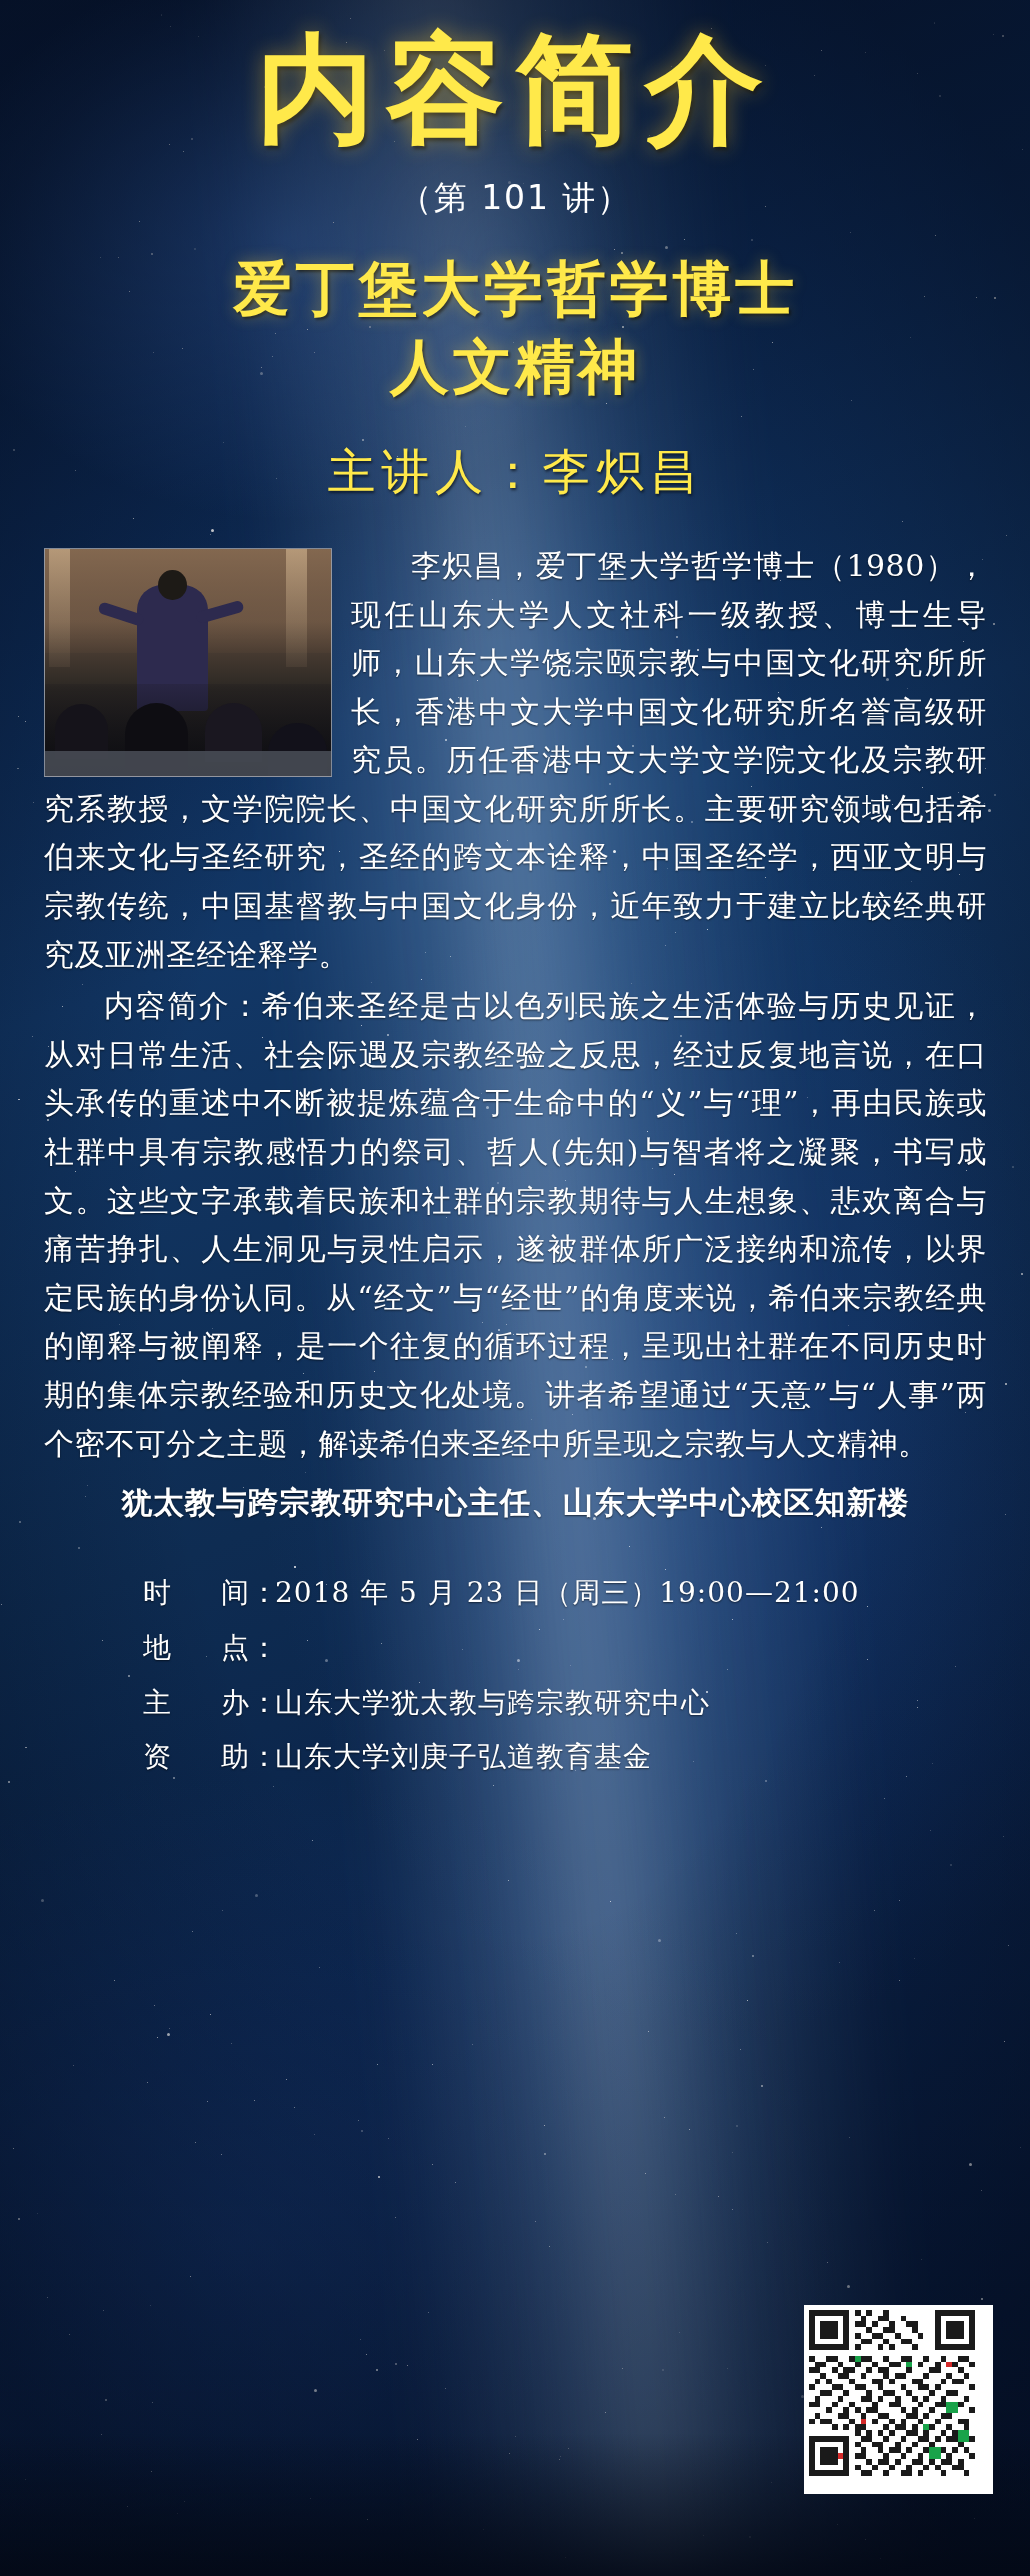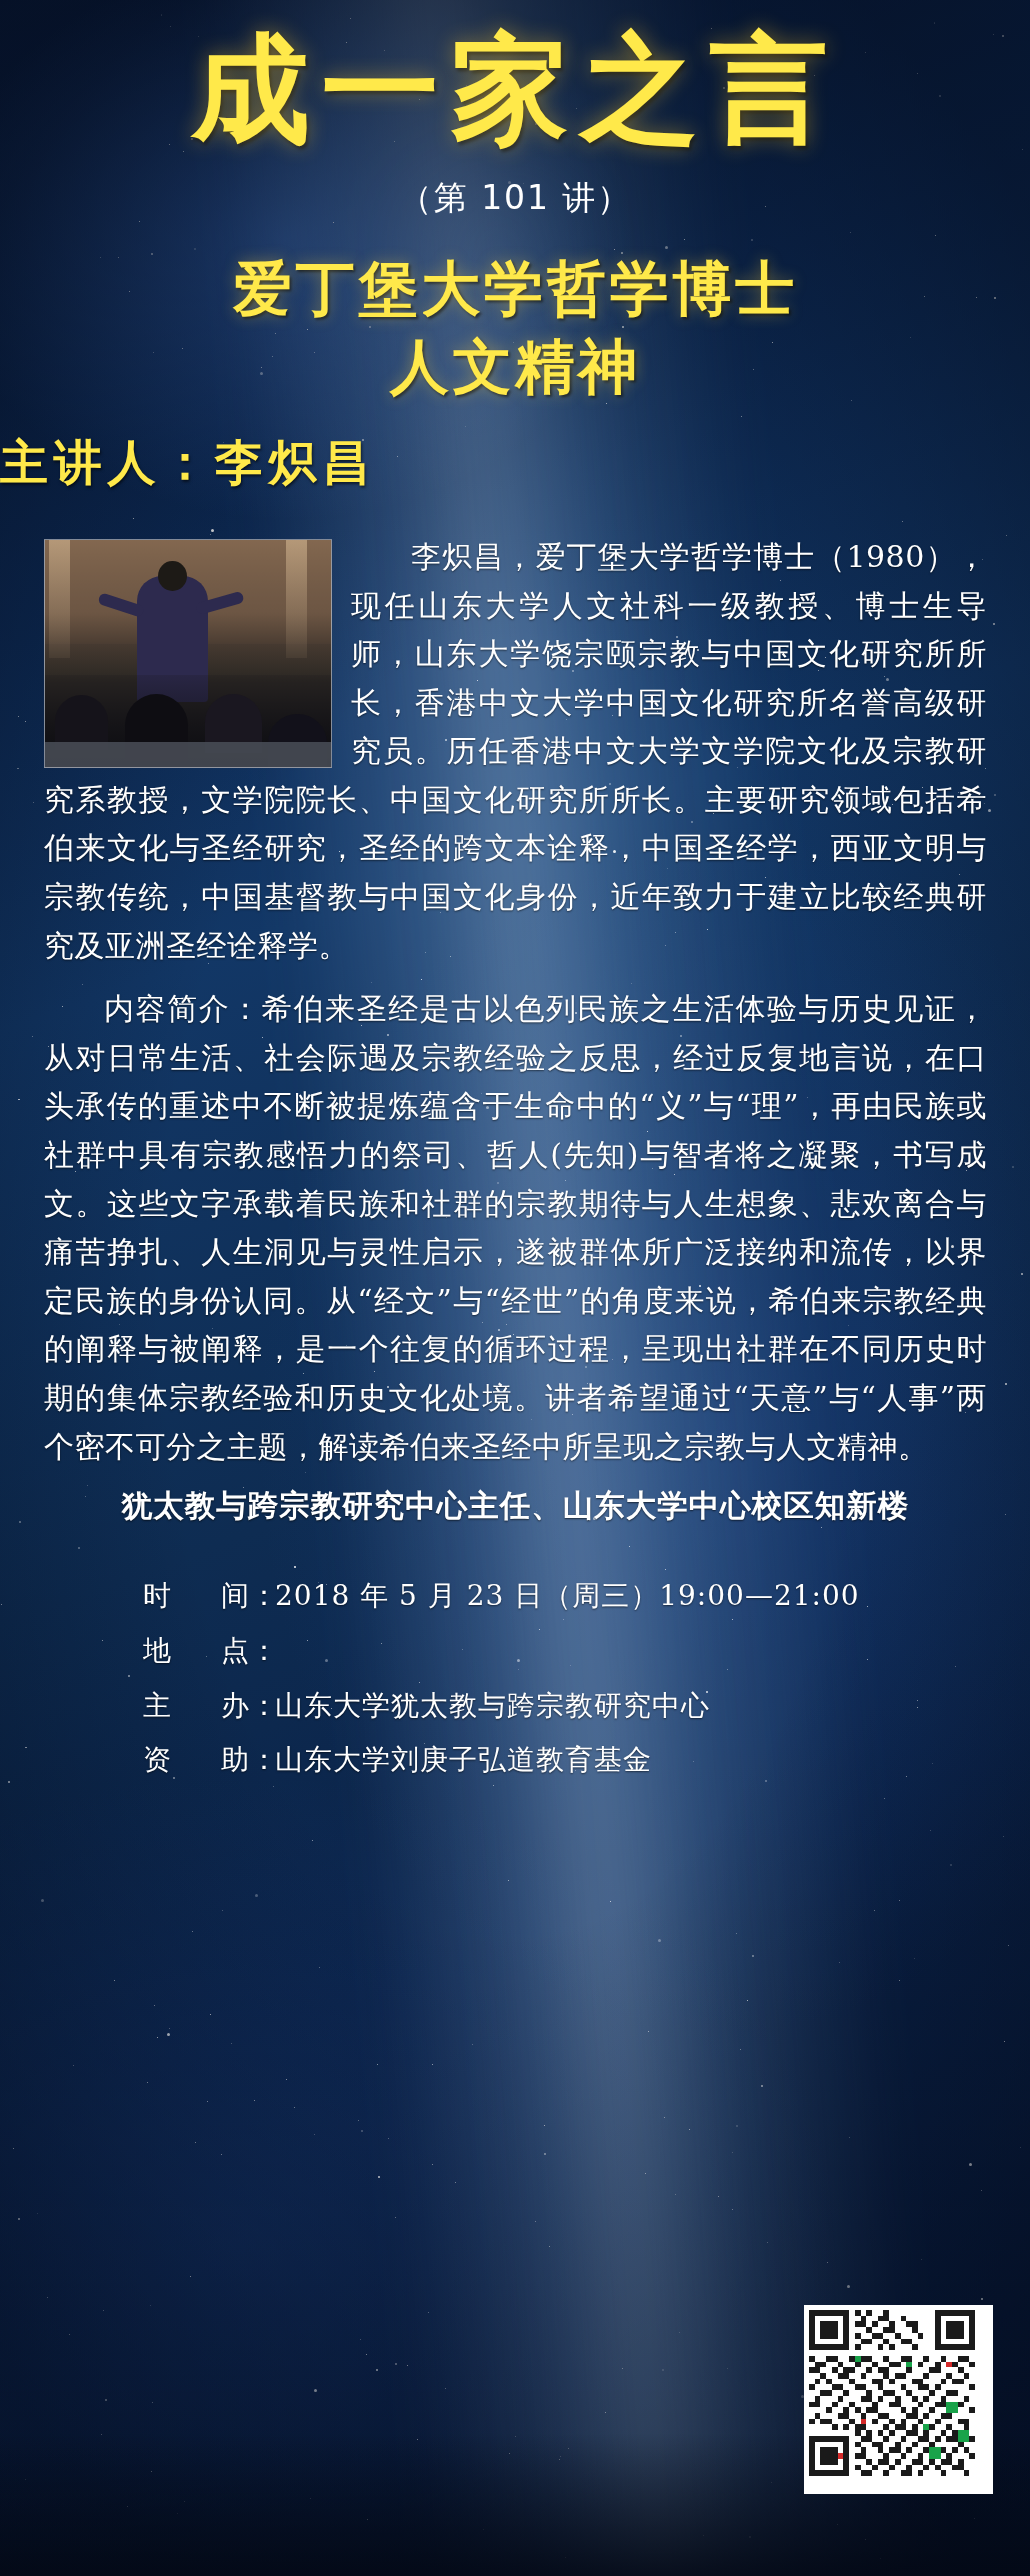--- a/index.html
+++ b/index.html
@@ -79,25 +79,25 @@
     color:#ffe94a;
     font-size:59px;
     line-height:1.32;
     font-weight:bold;
     letter-spacing:3.8px;
     text-shadow:0 0 15.3px rgba(255,210,60,.4), 1.9px 1.9px 2.9px rgba(0,0,0,.6);
     font-family:"DejaVu Serif", serif;
     padding:0 38px;
   }
   .speaker{
-    text-align:left;
-    margin-top:25px;
+    text-align:center;
+    margin-top:34px;
     color:#ffe94a;
     font-size:48px;
-    font-weight:bold;
+    font-weight:normal;
     letter-spacing:5.7px;
     text-shadow:1px 1.9px 2.9px rgba(0,0,0,.6);
     font-family:"DejaVu Serif", serif;
   }
 
   .bio-wrap{
     margin-top:38px;
     padding:0 44px 0 44px;
     color:#ffffff;
   }
@@ -141,21 +141,21 @@
   .bio-text, .abstract-text{
     font-size:30px;
     line-height:1.62;
     text-align:justify;
     letter-spacing:0.5px;
     color:#ffffff;
     text-shadow:0 1px 1.9px rgba(0,0,0,.55);
     font-family:"DejaVu Serif", serif;
   }
   .indent{text-indent:2em;}
-  .abstract-wrap{padding:0 44px;margin-top:15px;}
+  .abstract-wrap{padding:0 44px;margin-top:3px;}
   .clear{clear:both;height:0;}
 
   .host{
     text-align:center;
     margin-top:63px;
     color:#ffe94a;
     font-size:45px;
     font-weight:bold;
     letter-spacing:4.8px;
     text-shadow:1px 1.9px 2.9px rgba(0,0,0,.6);
@@ -626,21 +626,21 @@
       <i style="left:719px;top:807px;width:2.4px;height:2.4px;opacity:0.42"></i>
       <i style="left:377px;top:656px;width:1.4px;height:1.4px;opacity:0.84"></i>
       <i style="left:587px;top:1383px;width:1.4px;height:1.4px;opacity:0.61"></i>
       <i style="left:210px;top:534px;width:1.4px;height:1.4px;opacity:0.52"></i>
     </div>
   <div class="vig"></div>
 
   <div class="content">
 
 
-    <div class="maintitle">成一家之言</div>
+    <div class="maintitle">内容简介</div>
 
     <div class="lecture-no">（第 101 讲）</div>
 
     <div class="subject">
       <div>爱丁堡大学哲学博士</div>
       <div>人文精神</div>
     </div>
 
     <div class="speaker">主讲人：李炽昌</div>
 

